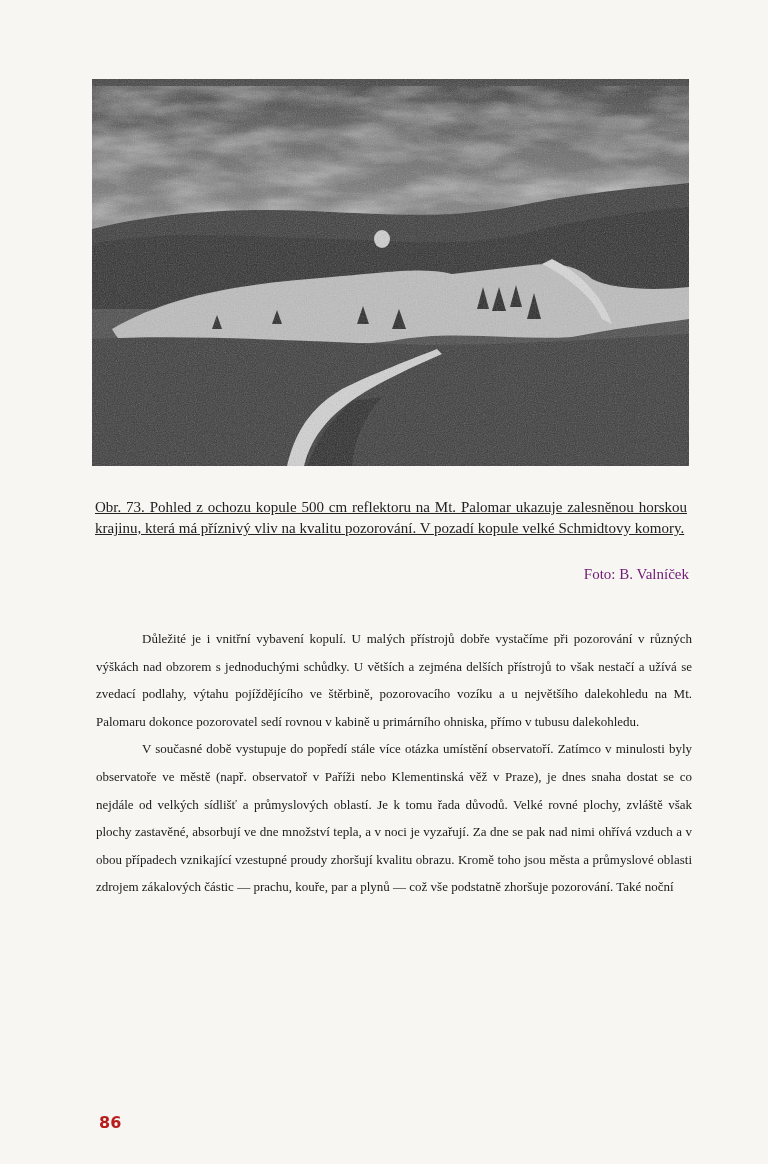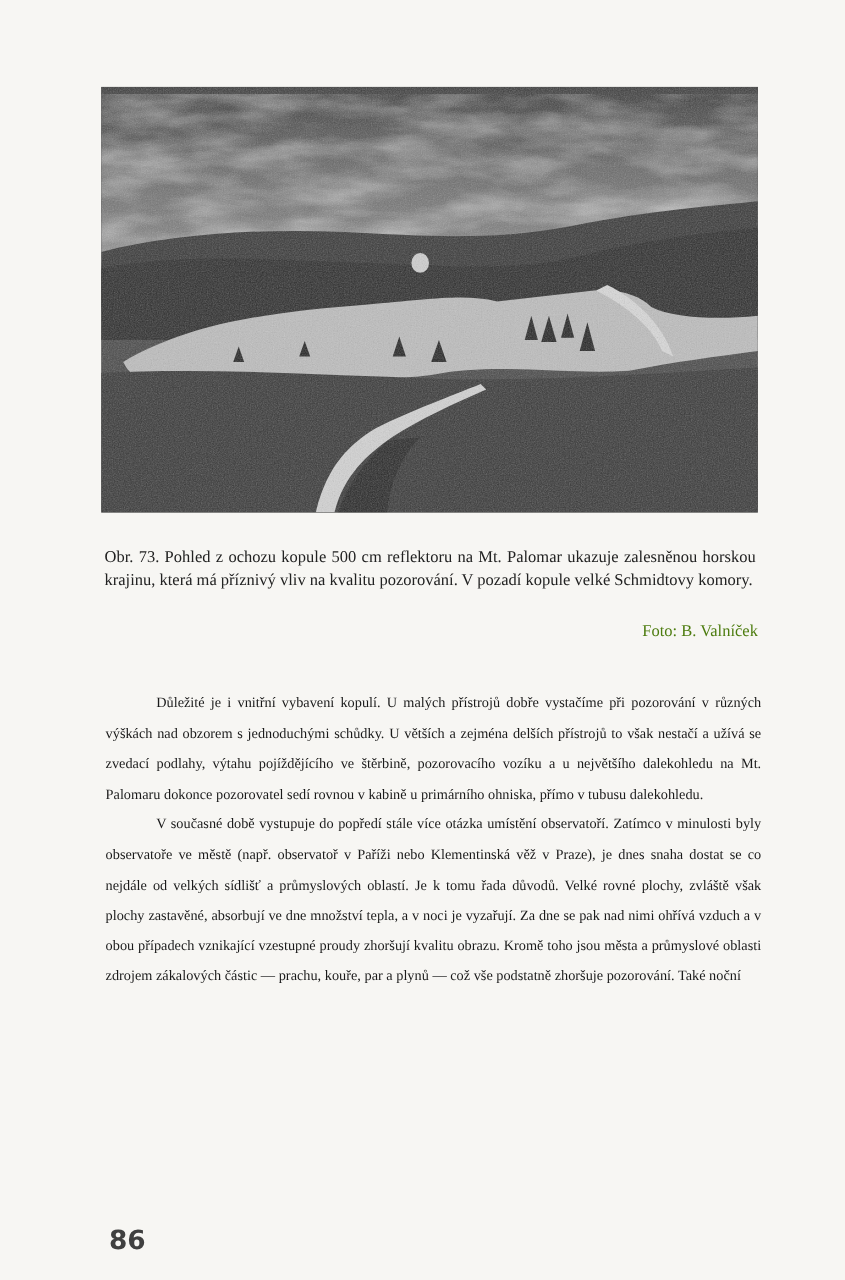--- a/index.html
+++ b/index.html
@@ -21,44 +21,44 @@
     .photo svg { display: block; width: 100%; height: 100%; }
     .caption {
       position: absolute;
       left: 95px; top: 497px;
       width: 592px;
       font-size: 15px;
       line-height: 21px;
       text-align: justify;
       color: #222;
     }
-    .caption p { margin: 0; }
+    .caption p { margin: 0; text-decoration: underline; }
     .credit {
       position: absolute;
       right: 79px; top: 566px;
       font-size: 15px;
-      color: #4d7c0f;
+      color: #701a75;
     }
     .body-text {
       position: absolute;
       left: 96px; top: 625px;
       width: 596px;
       font-size: 13px;
       line-height: 27.6px;
       text-align: justify;
       color: #1a1a1a;
     }
     .body-text p { margin: 0; text-indent: 46px; }
     .page-number {
       position: absolute;
       left: 99px; top: 1113px;
       font-family: "DejaVu Sans", "Liberation Sans", sans-serif;
       font-weight: bold;
-      font-size: 24px;
-      color: #404040;
+      font-size: 16px;
+      color: #b91c1c;
     }
   </style>
 </head>
 <body>
 
 <div class="photo" role="img" aria-label="Landscape photo from the Mt. Palomar 500 cm reflector dome walkway">
   <svg viewBox="0 0 597 387" preserveAspectRatio="none">
     <defs>
       <linearGradient id="sky" x1="0" y1="0" x2="0" y2="1">
         <stop offset="0" stop-color="#3e3e3e"></stop>

